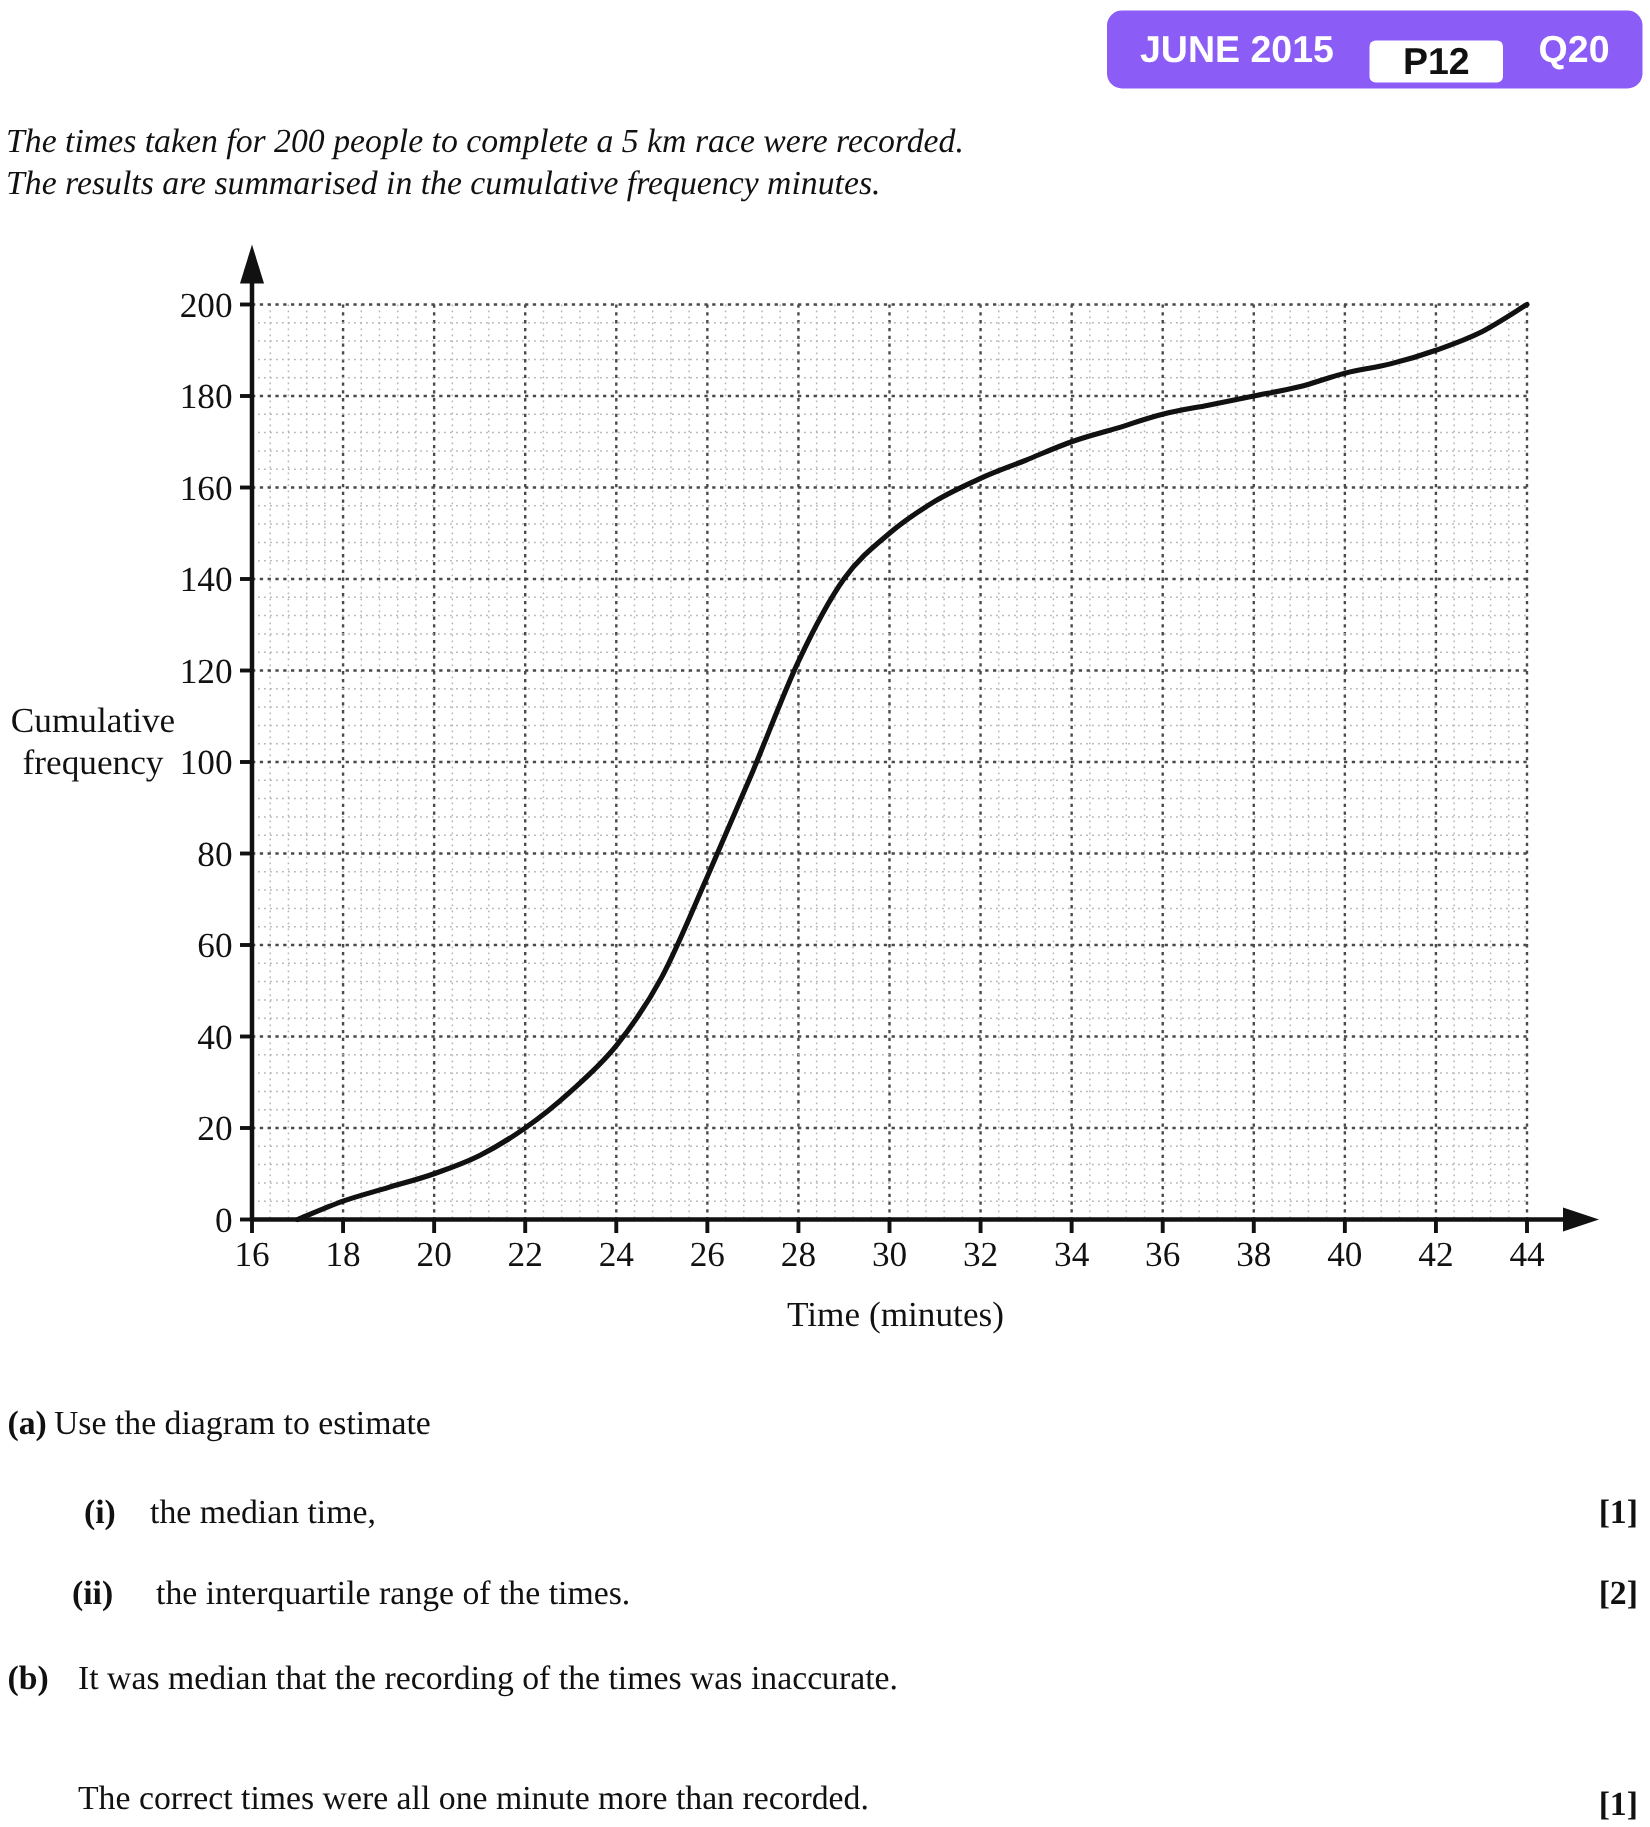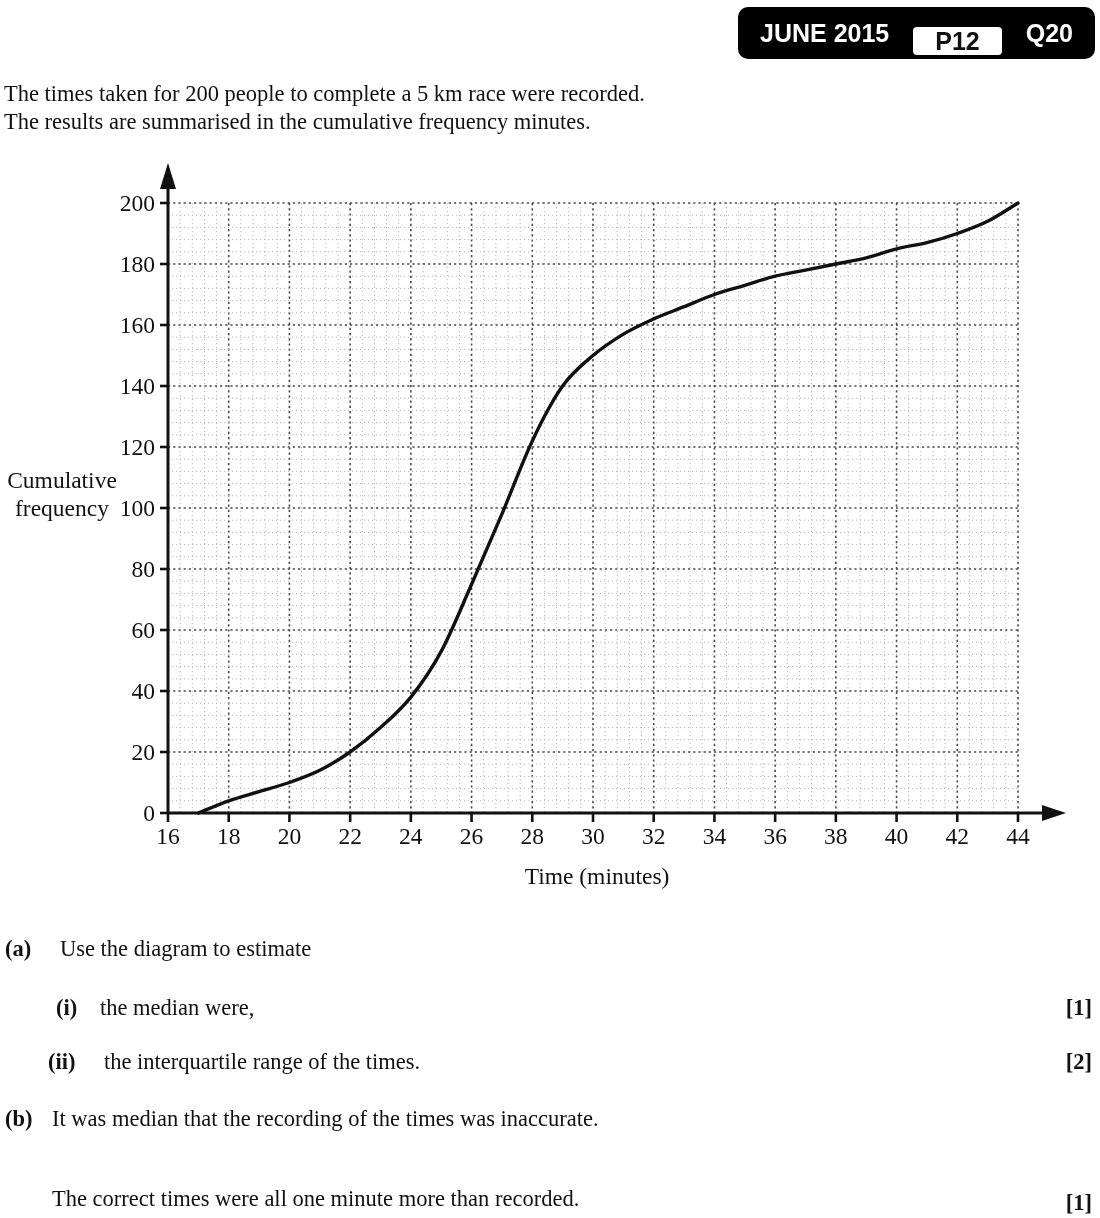--- a/index.html
+++ b/index.html
@@ -7,21 +7,21 @@
         font-family:"Liberation Serif", serif;color:#111;}
   
   .badge{position:absolute;top:7px;right:5px;height:52px;display:flex;align-items:stretch;
          border-radius:10px;overflow:hidden;font-family:"Liberation Sans", sans-serif;
          font-weight:bold;font-size:25px;}
   .badge-seg{display:flex;align-items:center;padding:0 22px;color:#fff;}
   .badge-mid-wrap{display:flex;align-items:stretch;padding:4px 0;margin-top:16px;}
   .badge-mid{display:flex;align-items:center;background:#ffffff;color:#111;
              padding:0 22px;border-radius:4px;margin:0 2px;}
   
-  .intro{position:absolute;left:4px;top:80px;font-size:22.5px;line-height:28px;}
+  .intro{position:absolute;left:4px;top:80px;font-size:22.5px;line-height:28px;font-style:italic;}
   
   #chart-svg{position:absolute;left:0;top:0;width:1100px;height:1218px;pointer-events:none;}
   
   .q{position:absolute;left:0;width:1100px;height:30px;font-size:22.5px;}
   .qlab{position:absolute;font-weight:bold;}
   .qtext{position:absolute;}
   .marks{position:absolute;right:8px;font-weight:bold;}
 </style>
 </head>
 <body>
@@ -212,41 +212,41 @@
         <text x="155" y="272" text-anchor="end">180</text>
         <text x="155" y="211" text-anchor="end">200</text>
       </g>
       <text x="597" y="884" text-anchor="middle" font-family="&quot;Liberation Serif&quot;, serif" font-size="23.5" fill="#111">Time (minutes)</text>
       <g font-family="&quot;Liberation Serif&quot;, serif" font-size="23.5" fill="#111">
         <text x="62" y="488" text-anchor="middle">Cumulative</text>
         <text x="62" y="516" text-anchor="middle">frequency</text>
       </g>
     </svg>
 
-  <div class="badge" id="badge" style="background: #000000; color: rgb(255, 255, 255);">
+  <div class="badge" id="badge" style="background: #8b5cf6; color: rgb(255, 255, 255);">
     <span class="badge-seg">JUNE 2015</span>
     <span class="badge-mid-wrap">
       <span class="badge-mid">P12</span>
     </span>
     <span class="badge-seg">Q20</span>
   </div>
 
   <div class="intro">
     <div>The times taken for 200 people to complete a 5 km race were recorded.</div>
     <div>The results are summarised in the cumulative frequency minutes.</div>
   </div>
 
   <div class="q" style="top:936px">
     <span class="qlab" style="left:5px">(a)</span>
-    <span class="qtext" style="left:60px">Use the diagram to estimate</span>
+    <span class="qtext" style="left:36px">Use the diagram to estimate</span>
   </div>
 
   <div class="q" style="top:995px">
     <span class="qlab" style="left:56px">(i)</span>
-    <span class="qtext" style="left:100px">the median were,</span>
+    <span class="qtext" style="left:100px">the median time,</span>
     <span class="marks">[1]</span>
   </div>
 
   <div class="q" style="top:1049px">
     <span class="qlab" style="left:48px">(ii)</span>
     <span class="qtext" style="left:104px">the interquartile range of the times.</span>
     <span class="marks">[2]</span>
   </div>
 
   <div class="q" style="top:1106px">

